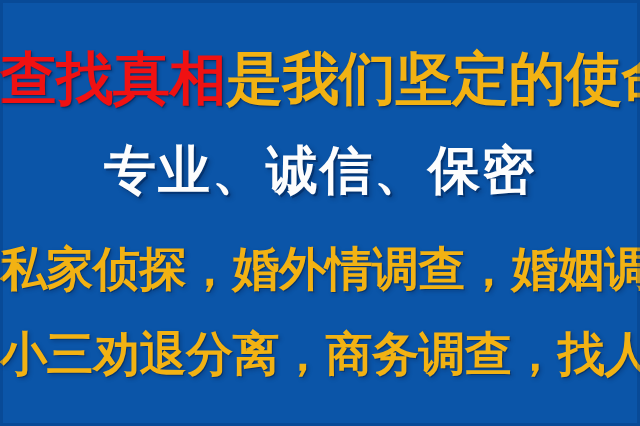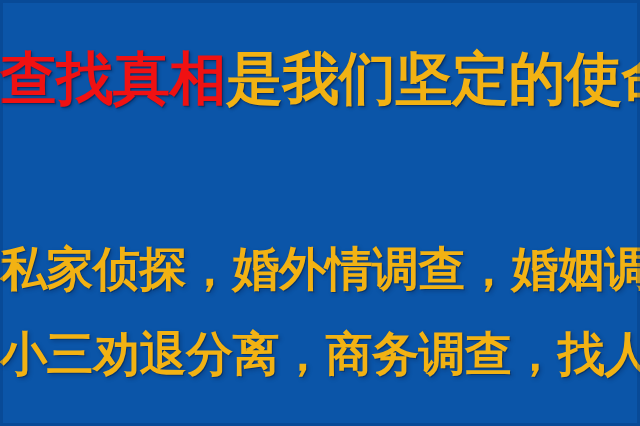--- a/index.html
+++ b/index.html
@@ -98,18 +98,19 @@
 </style>
 </head>
 <body>
 
 <div id="banner">
 
   <div class="line line-1">
     <span class="seg seg-red">查找真相</span><span class="seg seg-gold">是我们坚定的使命</span>
   </div>
 
+  <div class="line line-2">专业、诚信、保密</div>
 
   <div class="line line-3">私家侦探，婚外情调查，婚姻调查，</div>
 
   <div class="line line-4">小三劝退分离，商务调查，找人寻人</div>
 
 </div>
 
 </body></html>

